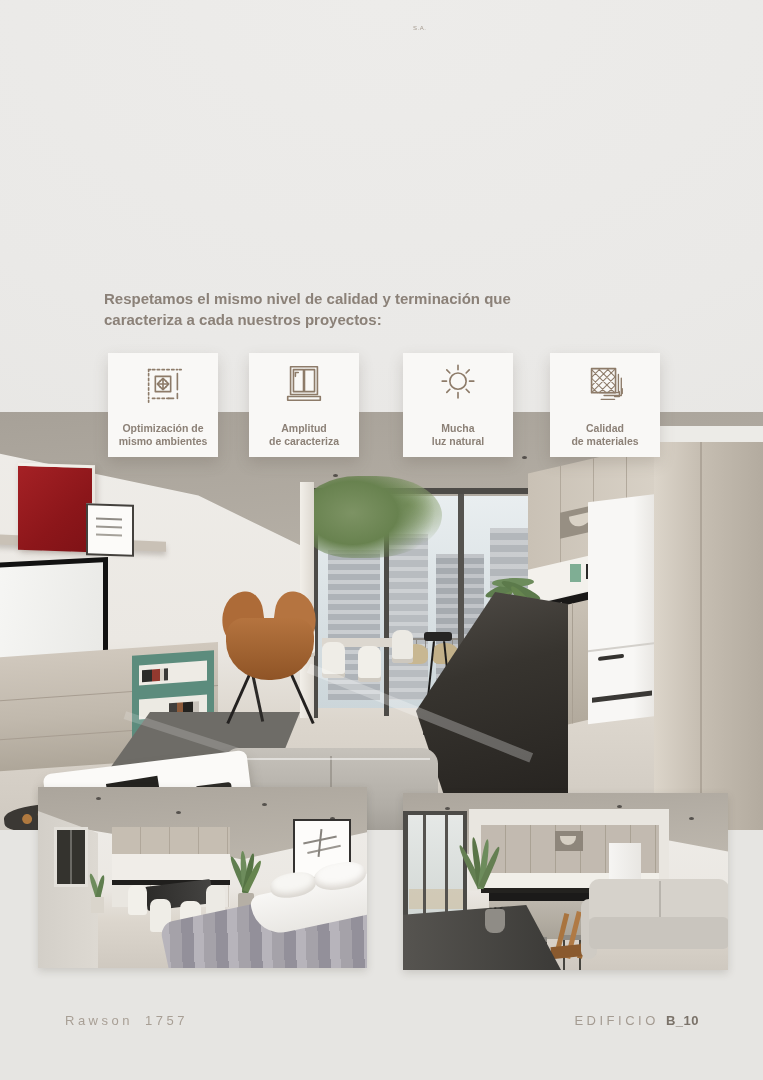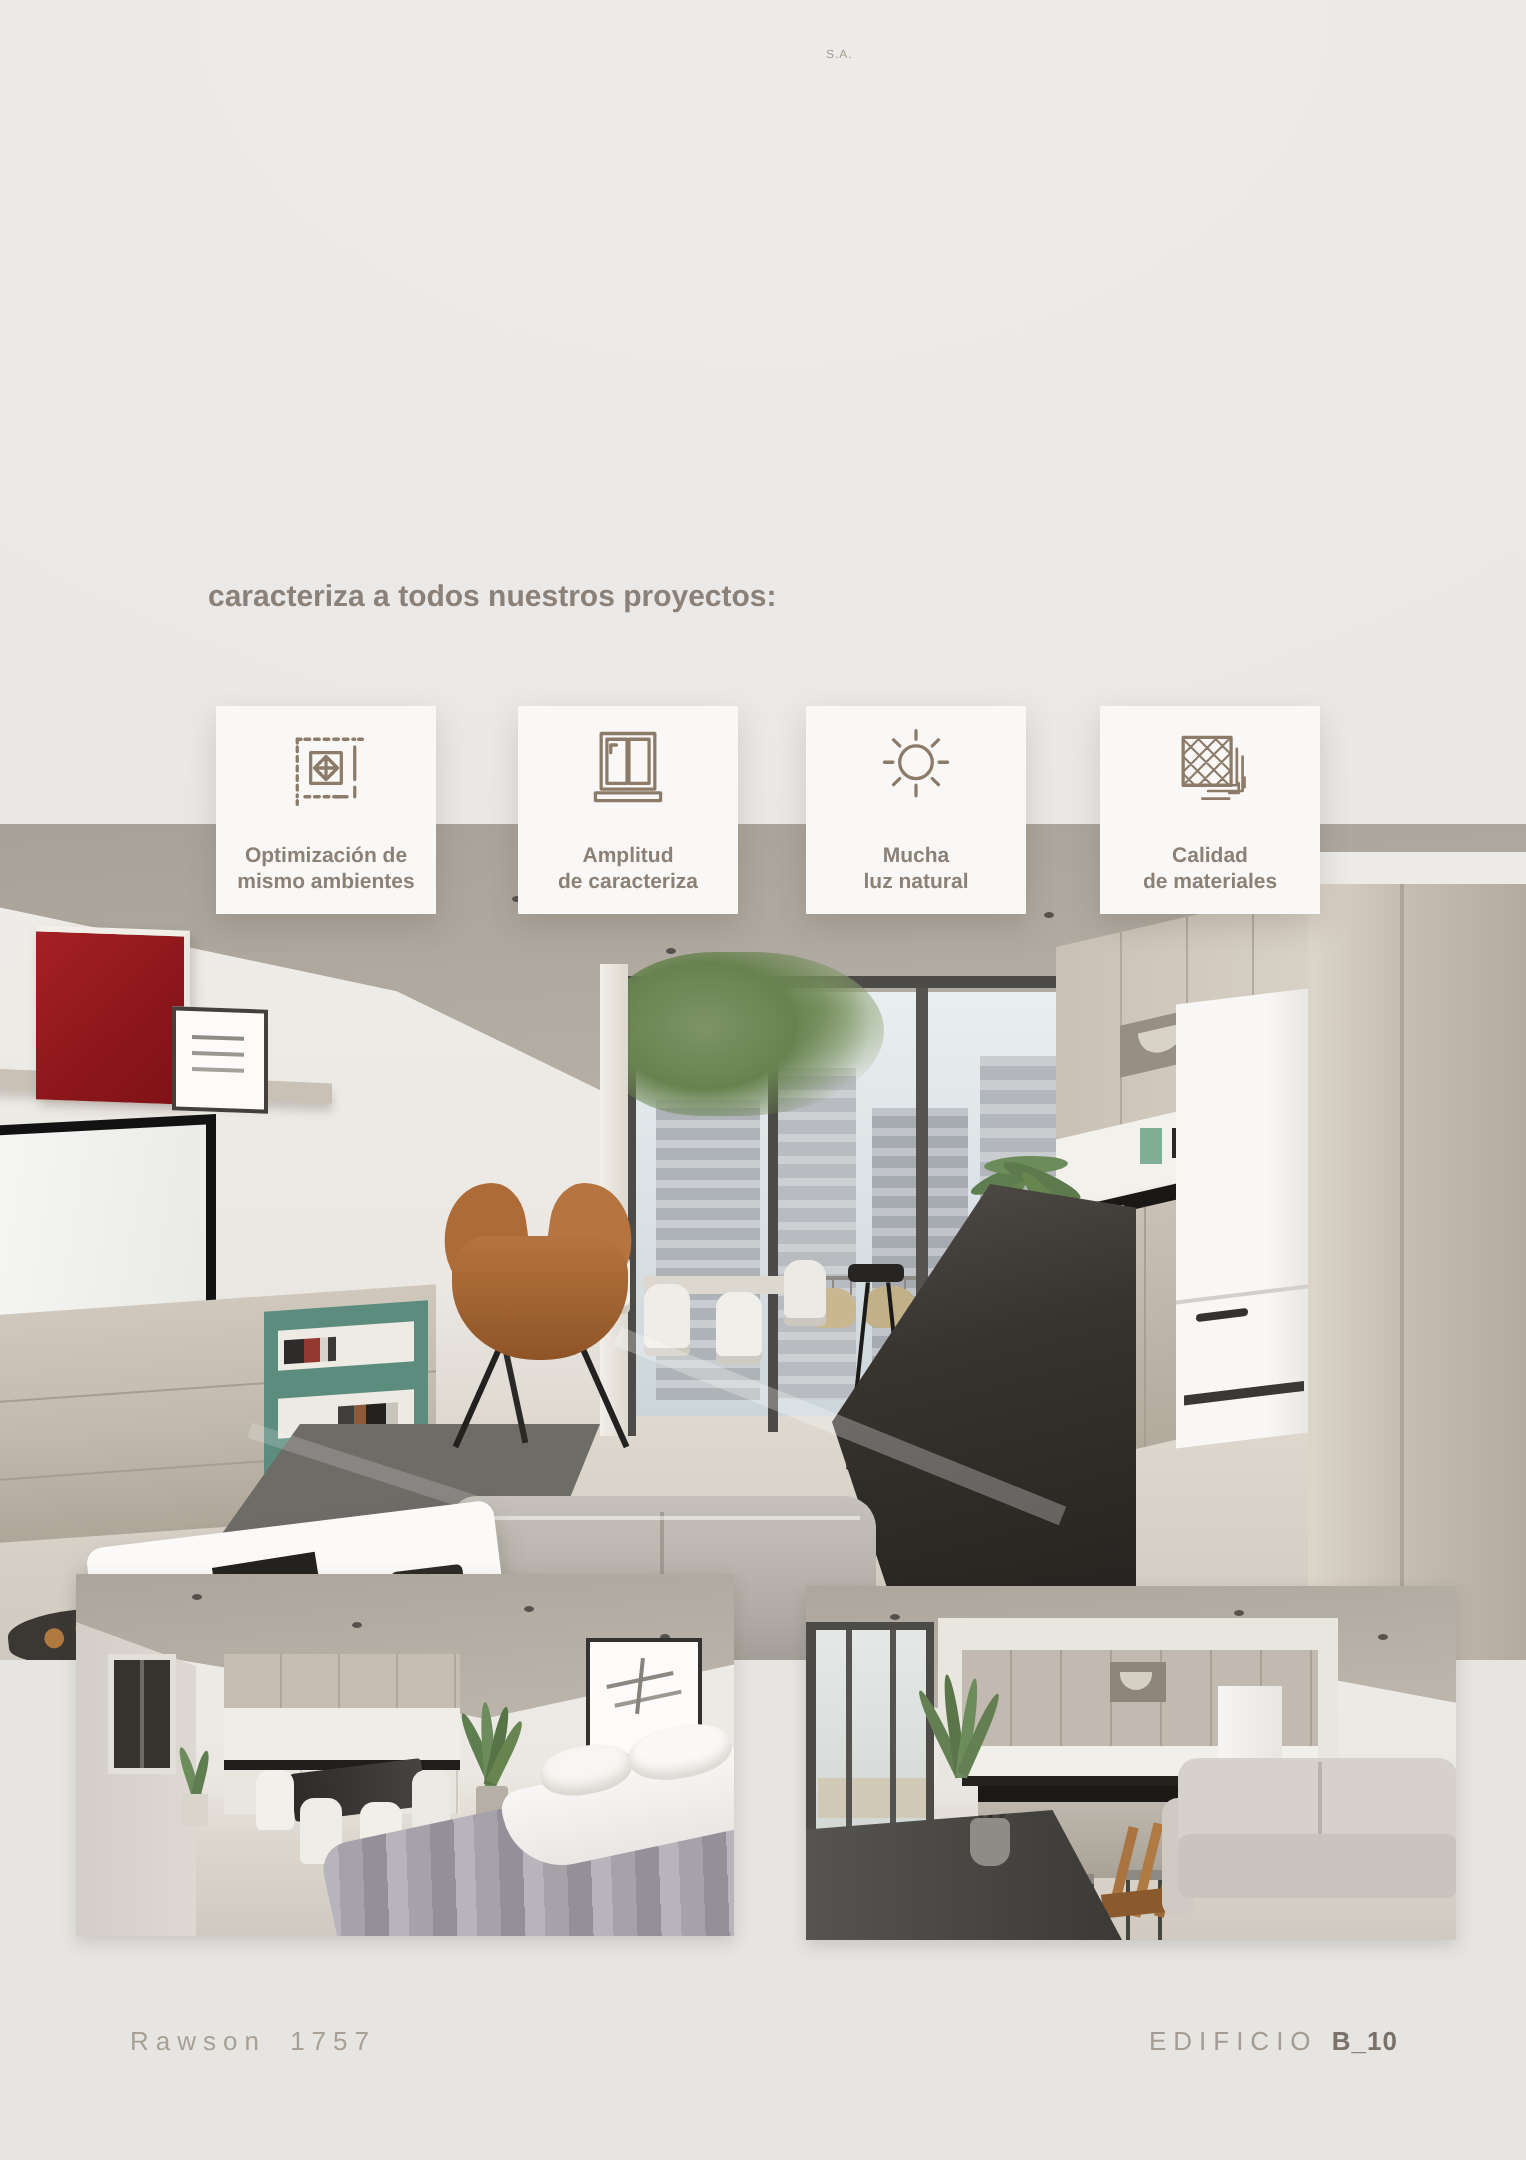--- a/index.html
+++ b/index.html
@@ -22,42 +22,43 @@
     letter-spacing:4px;color:#a49b92;}
   .intro{position:absolute;left:104px;top:288px;font-size:15px;font-weight:bold;line-height:21px;
     color:#8b8178;}
   
   .card{position:absolute;top:353px;width:110px;height:104px;background:#f9f8f6;
     box-shadow:0 6px 14px rgba(90,80,70,.20);z-index:5;}
   .card svg{position:absolute;left:50%;top:8px;transform:translateX(-50%);}
   .card .lbl{position:absolute;left:0;bottom:9px;width:100%;text-align:center;font-size:10.5px;
     font-weight:bold;line-height:13px;color:#8c8177;}
   .ic{stroke:#8d7b69;fill:none;stroke-width:1.7;stroke-linecap:round;stroke-linejoin:round;}
-  .c1{left:108px}.c2{left:259px}.c3{left:403px}.c4{left:550px}
+  .c1{left:108px}.c2{left:249px}.c3{left:403px}.c4{left:550px}
   
   .photo{position:absolute;overflow:hidden;background:linear-gradient(180deg,#efede9 0%,#ebe8e3 55%,#dcd6cd 74%,#cfc9c0 100%);}
   .photo-main{left:0;top:412px;width:763px;height:418px;}
   .photo-bl{left:38px;top:787px;width:329px;height:181px;box-shadow:0 3px 8px rgba(70,65,58,.18);z-index:6;}
   .photo-br{left:403px;top:793px;width:325px;height:177px;box-shadow:0 3px 8px rgba(70,65,58,.18);z-index:6;}
   .dot{position:absolute;width:5px;height:3px;border-radius:50%;background:#45423e;opacity:.85;}
   
   .footer-left{position:absolute;left:65px;top:1013px;font-size:13px;letter-spacing:3.5px;
     word-spacing:5px;color:#a89f95;}
   .footer-right{position:absolute;right:64px;top:1013px;font-size:13px;letter-spacing:3.5px;color:#a49b92;}
   .footer-right b{color:#7a7269;letter-spacing:.5px;font-weight:bold;}
 </style>
 </head>
 <body>
 
 <div class="page">
 
   <span class="logo-sa">S.A.</span>
 
   <div class="intro">
-    <div>caracteriza a todos nuestros proyectos:</div>
+    <div>Respetamos el mismo nivel de calidad y terminación que</div>
+    <div>caracteriza a cada nuestros proyectos:</div>
   </div>
 
   <div class="card c1">
     <svg width="46" height="46" viewBox="0 0 48 48" class="ic">
       <path d="M9 13 V39 M9 9 v2 M9 43 v-2" stroke-dasharray="2.5 2.5"></path>
       <path d="M13 9 H39 M9 9 h2 M43 9 h-2" stroke-dasharray="2.5 2.5"></path>
       <path d="M39 13 V30 M39 34 V39 M35 39 H30"></path>
       <path d="M13 39 H30" stroke-dasharray="2.5 2.5"></path>
       <rect x="16" y="16" width="16" height="16"></rect>
       <path d="M24 18 V30 M21 21 l3 -3 l3 3 M21 27 l3 3 l3 -3"></path>

